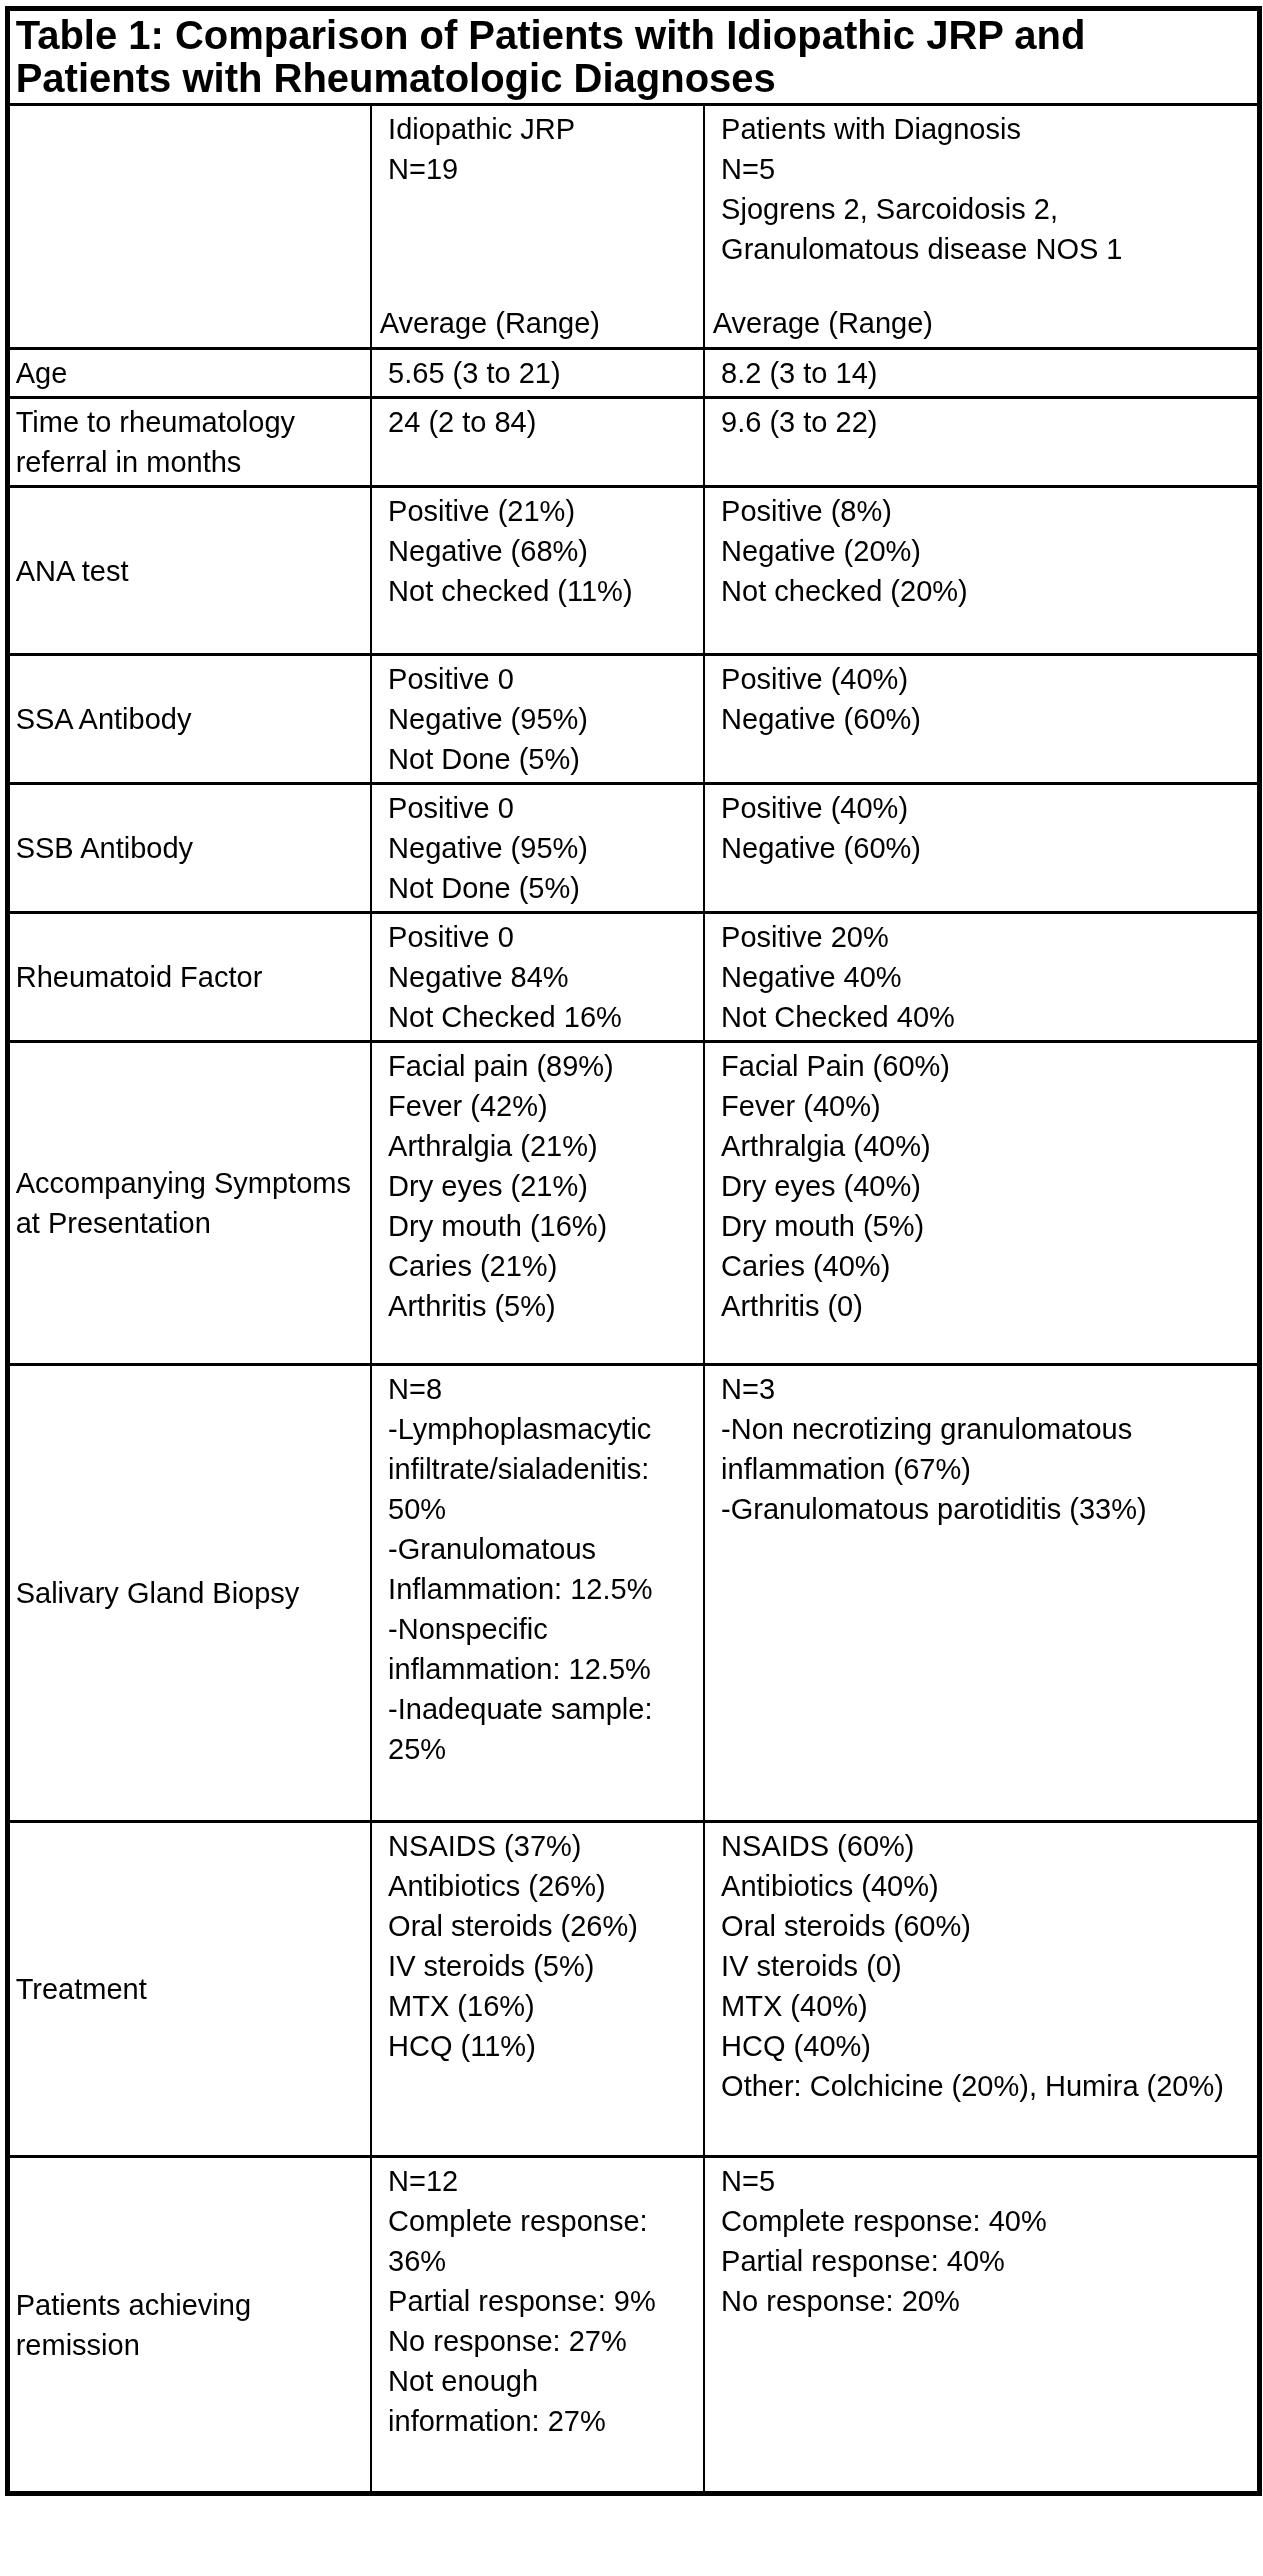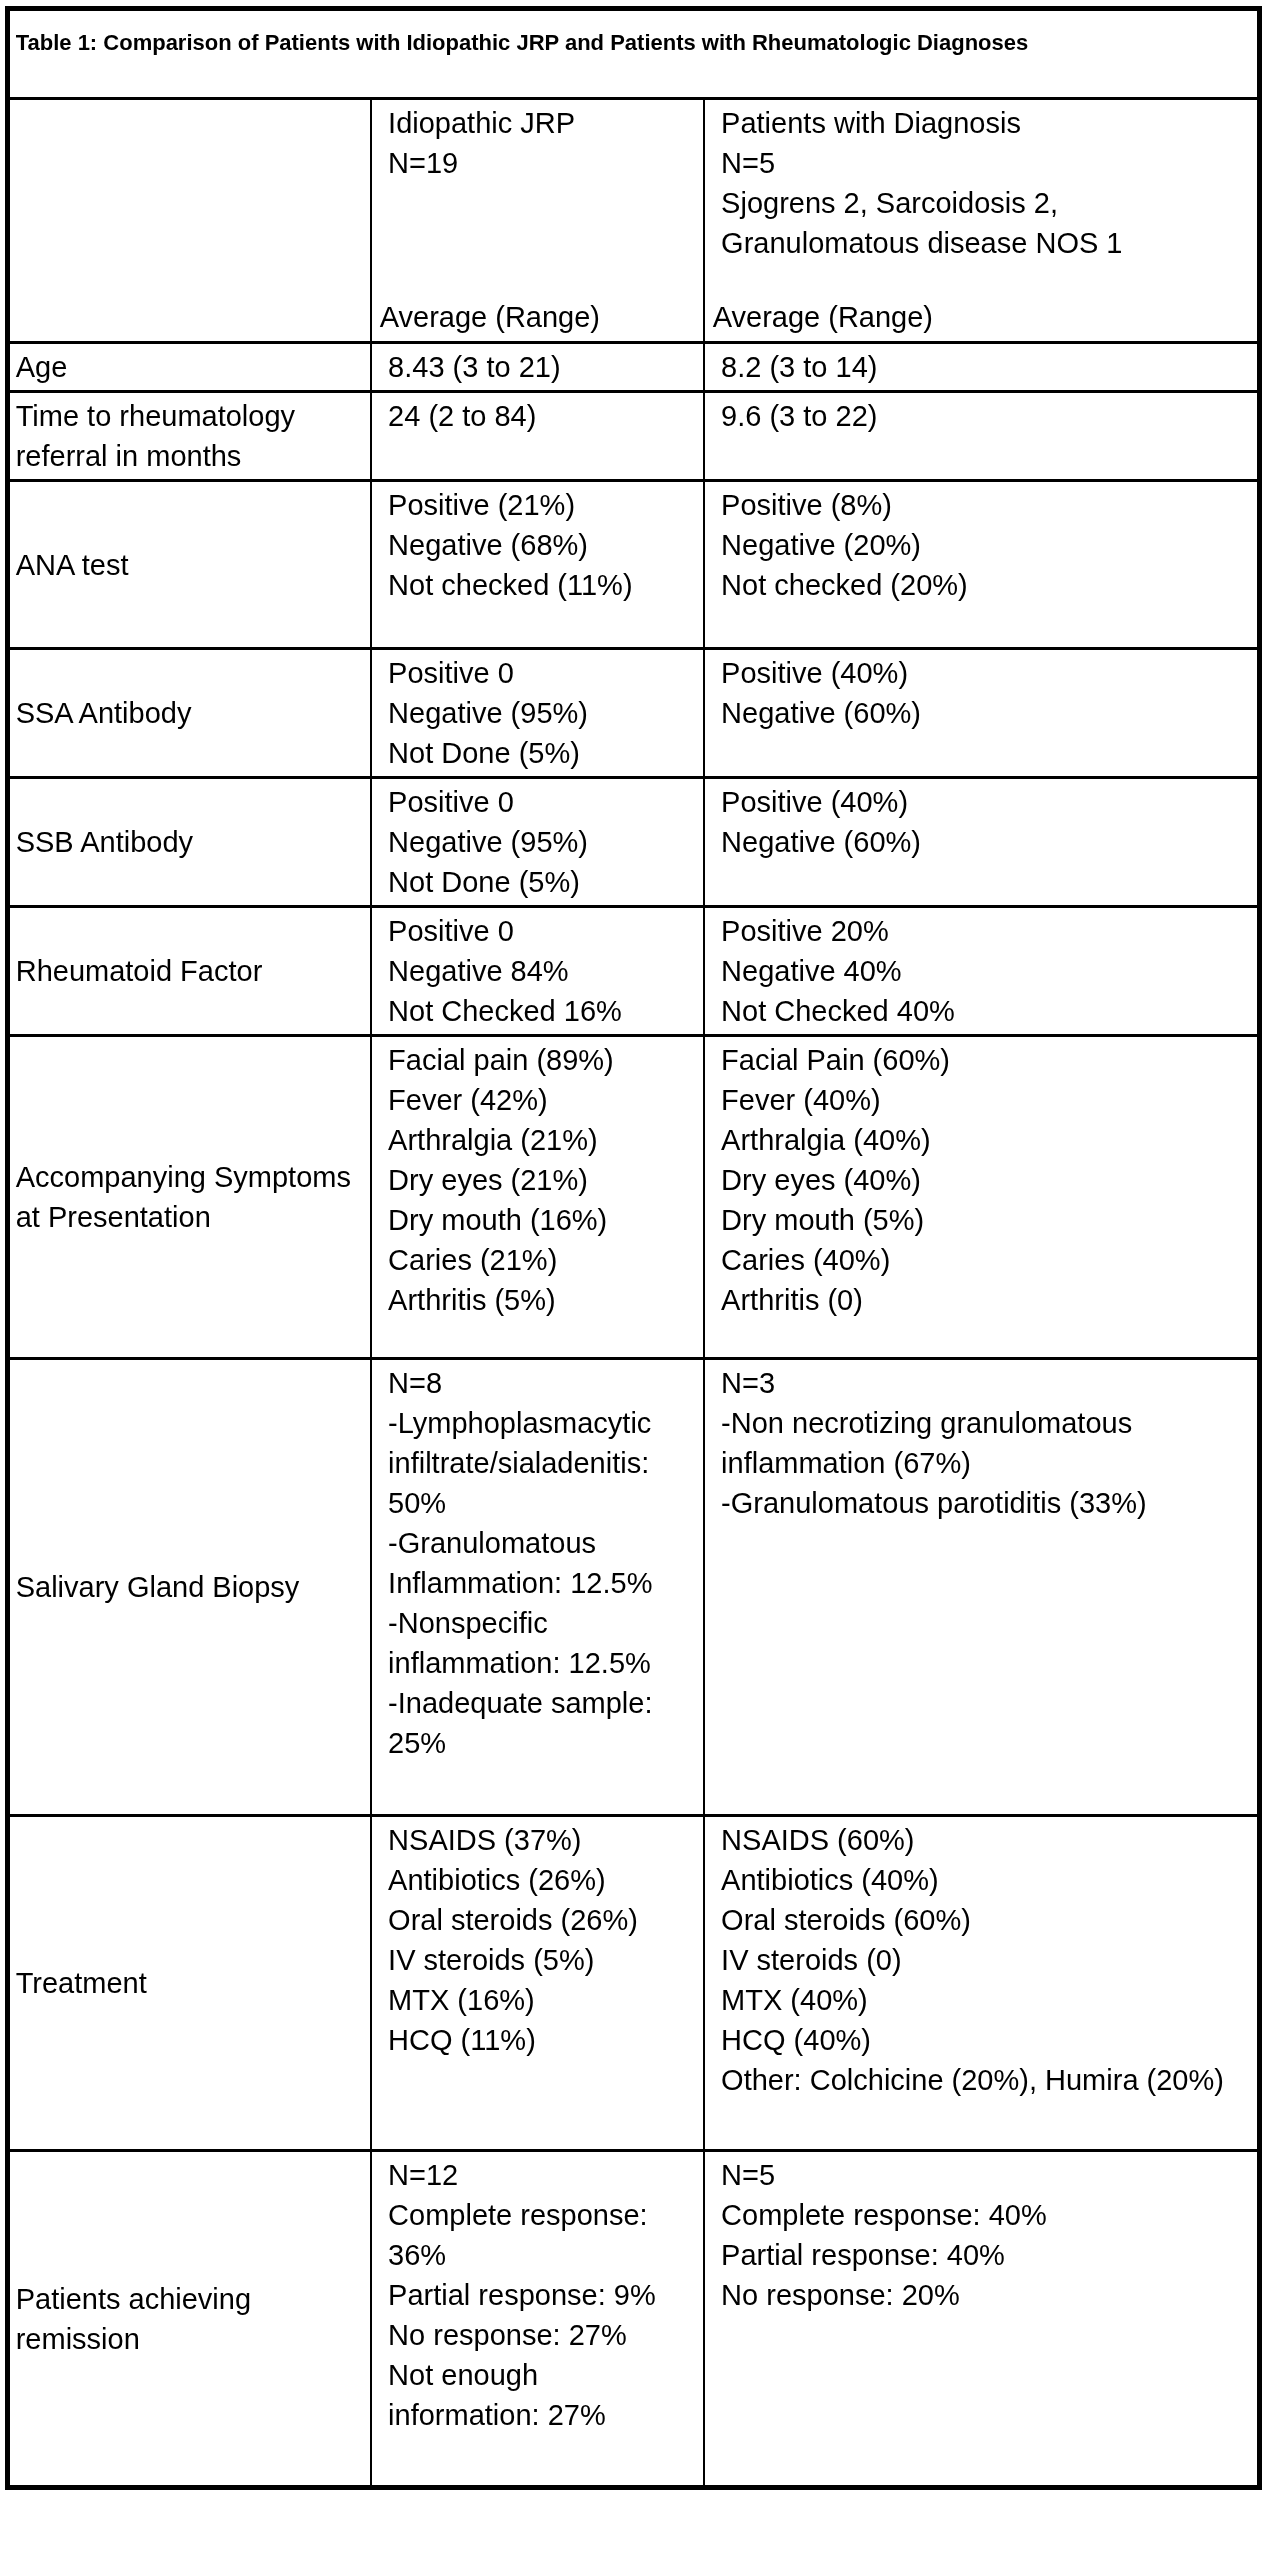--- a/index.html
+++ b/index.html
@@ -28,22 +28,22 @@
     padding: 3px 16px;
     font-size: 29px;
     line-height: 40px;
     color: #000;
     overflow: hidden;
     box-sizing: border-box;
   }
   tr { border-top: 3px solid #000; border-bottom: 3px solid #000; }
   td.title-cell {
     font-weight: bold;
-    font-size: 22px;
-    line-height: 57px;
+    font-size: 40px;
+    line-height: 43px;
     padding: 3px 6.1px;
   }
   td.row-label {
     font-weight: normal;
     text-align: left;
     vertical-align: middle;
     padding: 3px 6.1px;
   }
   td.header-td { position: relative; }
   .hdr-line { white-space: nowrap; }
@@ -79,21 +79,21 @@
           <div class="hdr-line">Patients with Diagnosis</div>
           <div class="hdr-line">N=5</div>
           <div class="hdr-line">Sjogrens 2, Sarcoidosis 2,</div>
           <div class="hdr-line">Granulomatous disease NOS 1</div>
           <div class="hdr-footer">Average (Range)</div>
         </td>
       </tr>
       <tr style="height: 40px;">
         <td class="row-label">Age</td>
         <td>
-          <div class="cell-line">8.43 (3 to 21)</div>
+          <div class="cell-line">5.65 (3 to 21)</div>
         </td>
         <td>
           <div class="cell-line">8.2 (3 to 14)</div>
         </td>
       </tr>
       <tr style="height: 79px;">
         <td class="row-label">Time to rheumatology referral in months</td>
         <td>
           <div class="cell-line">24 (2 to 84)</div>
         </td>

